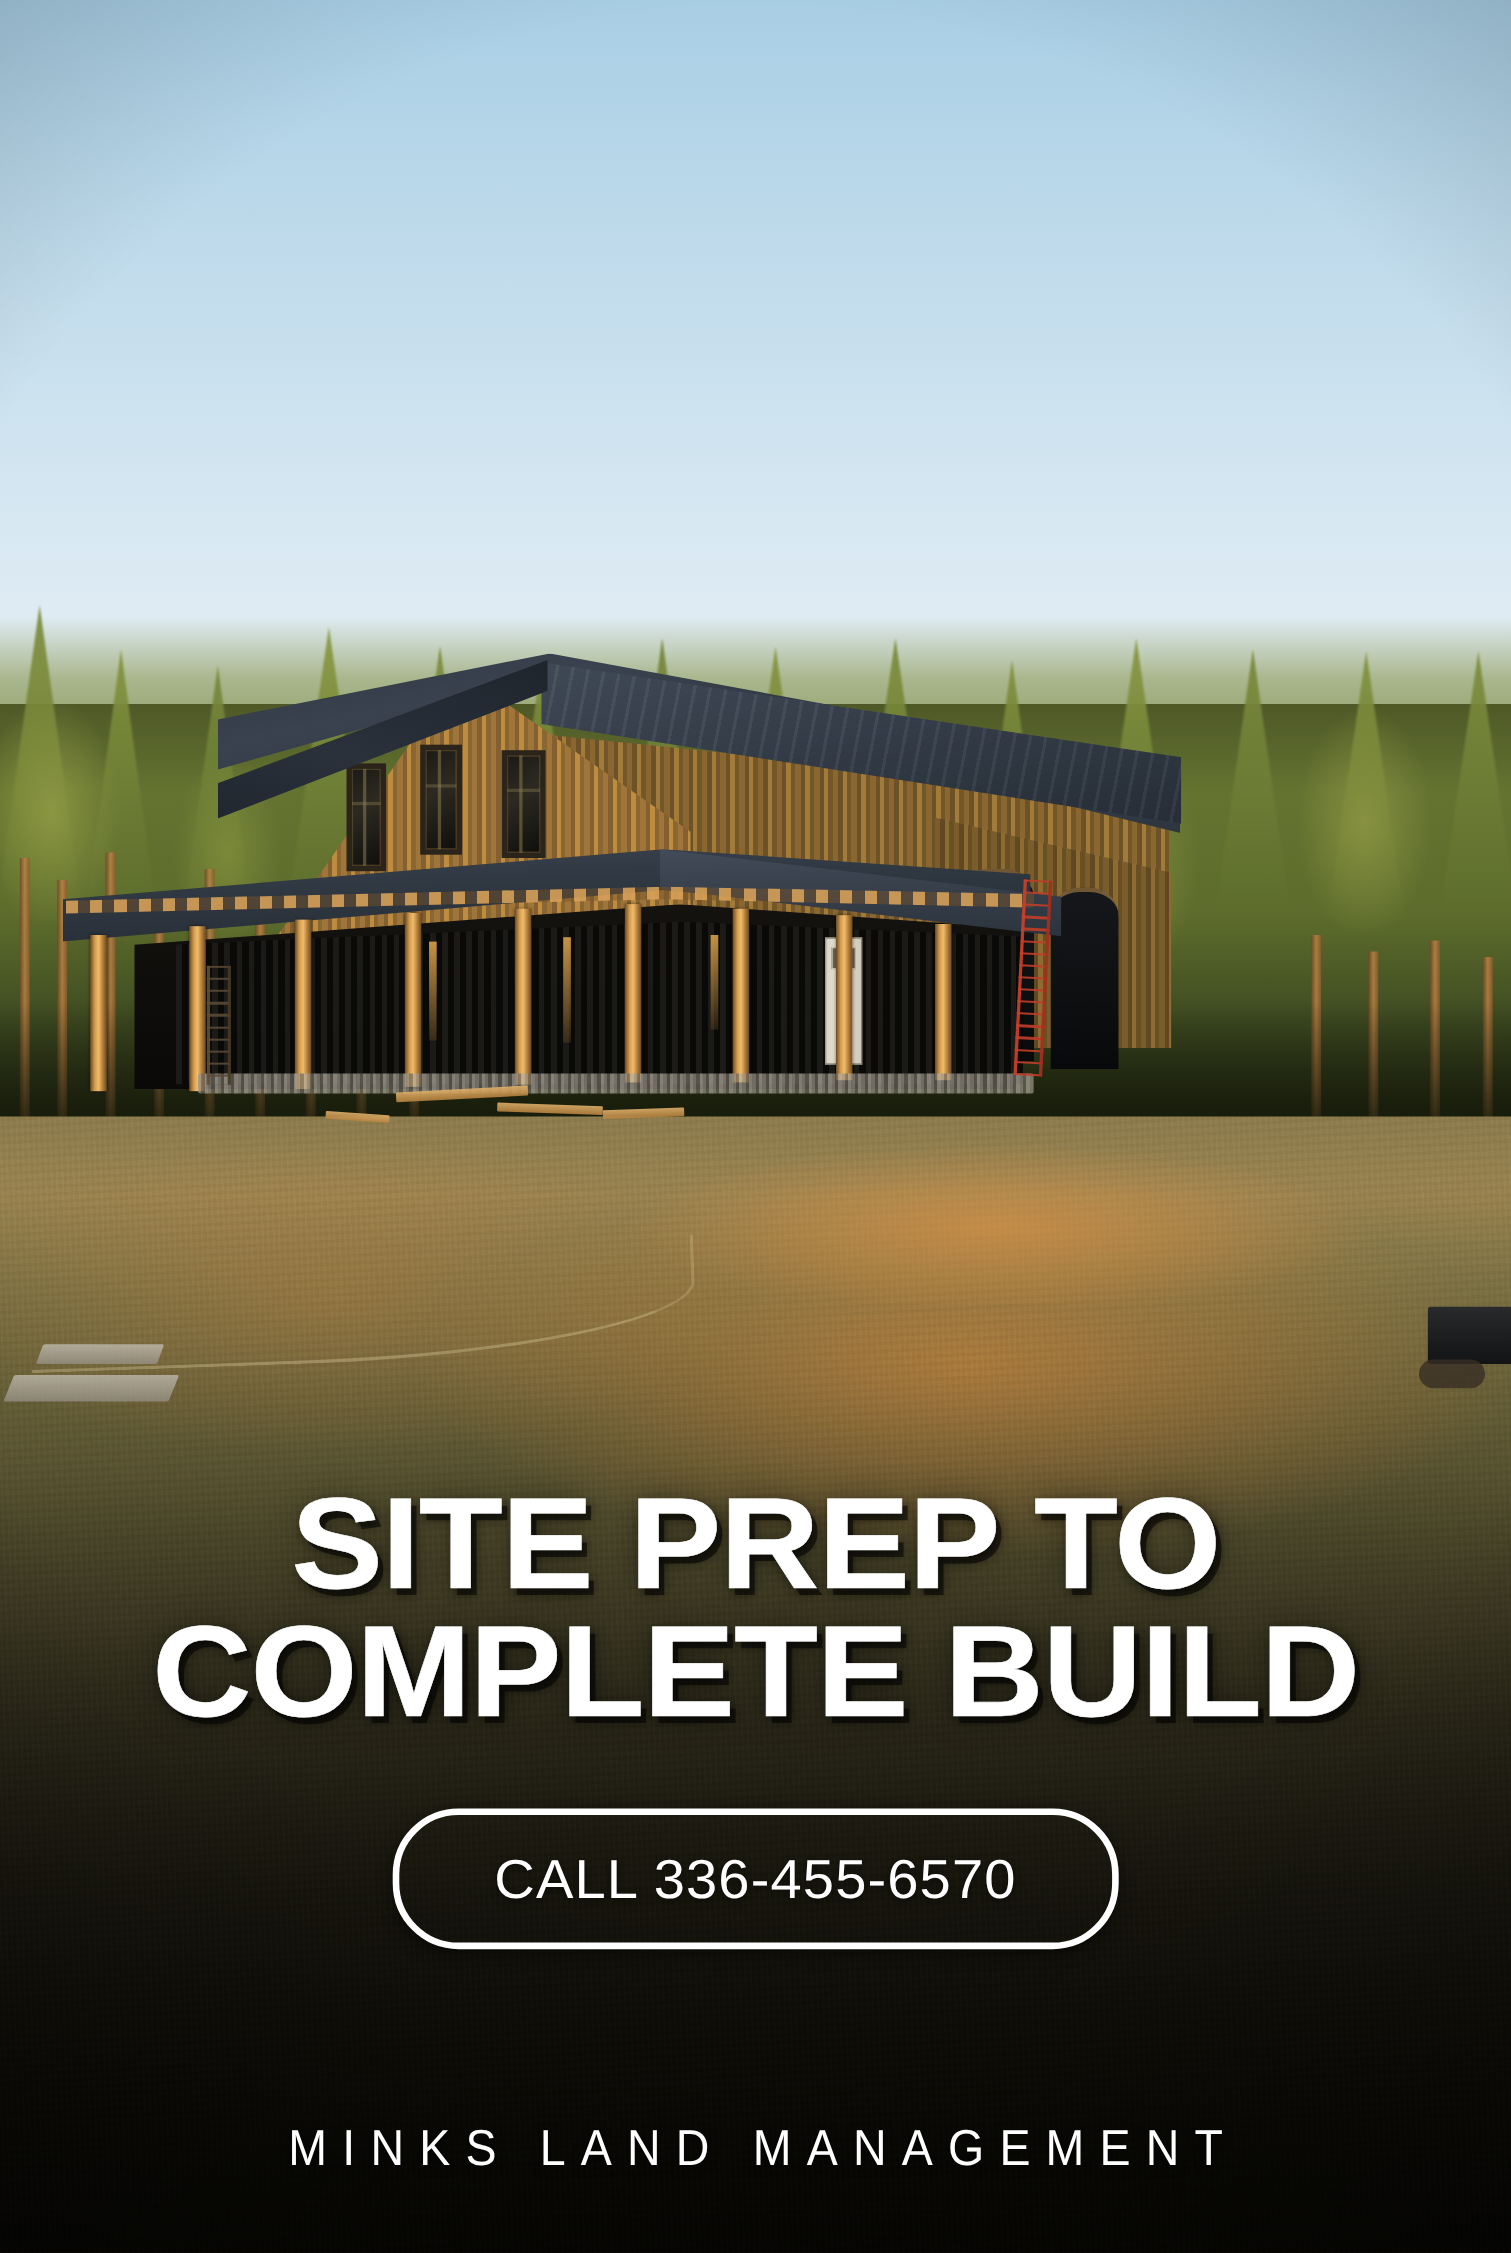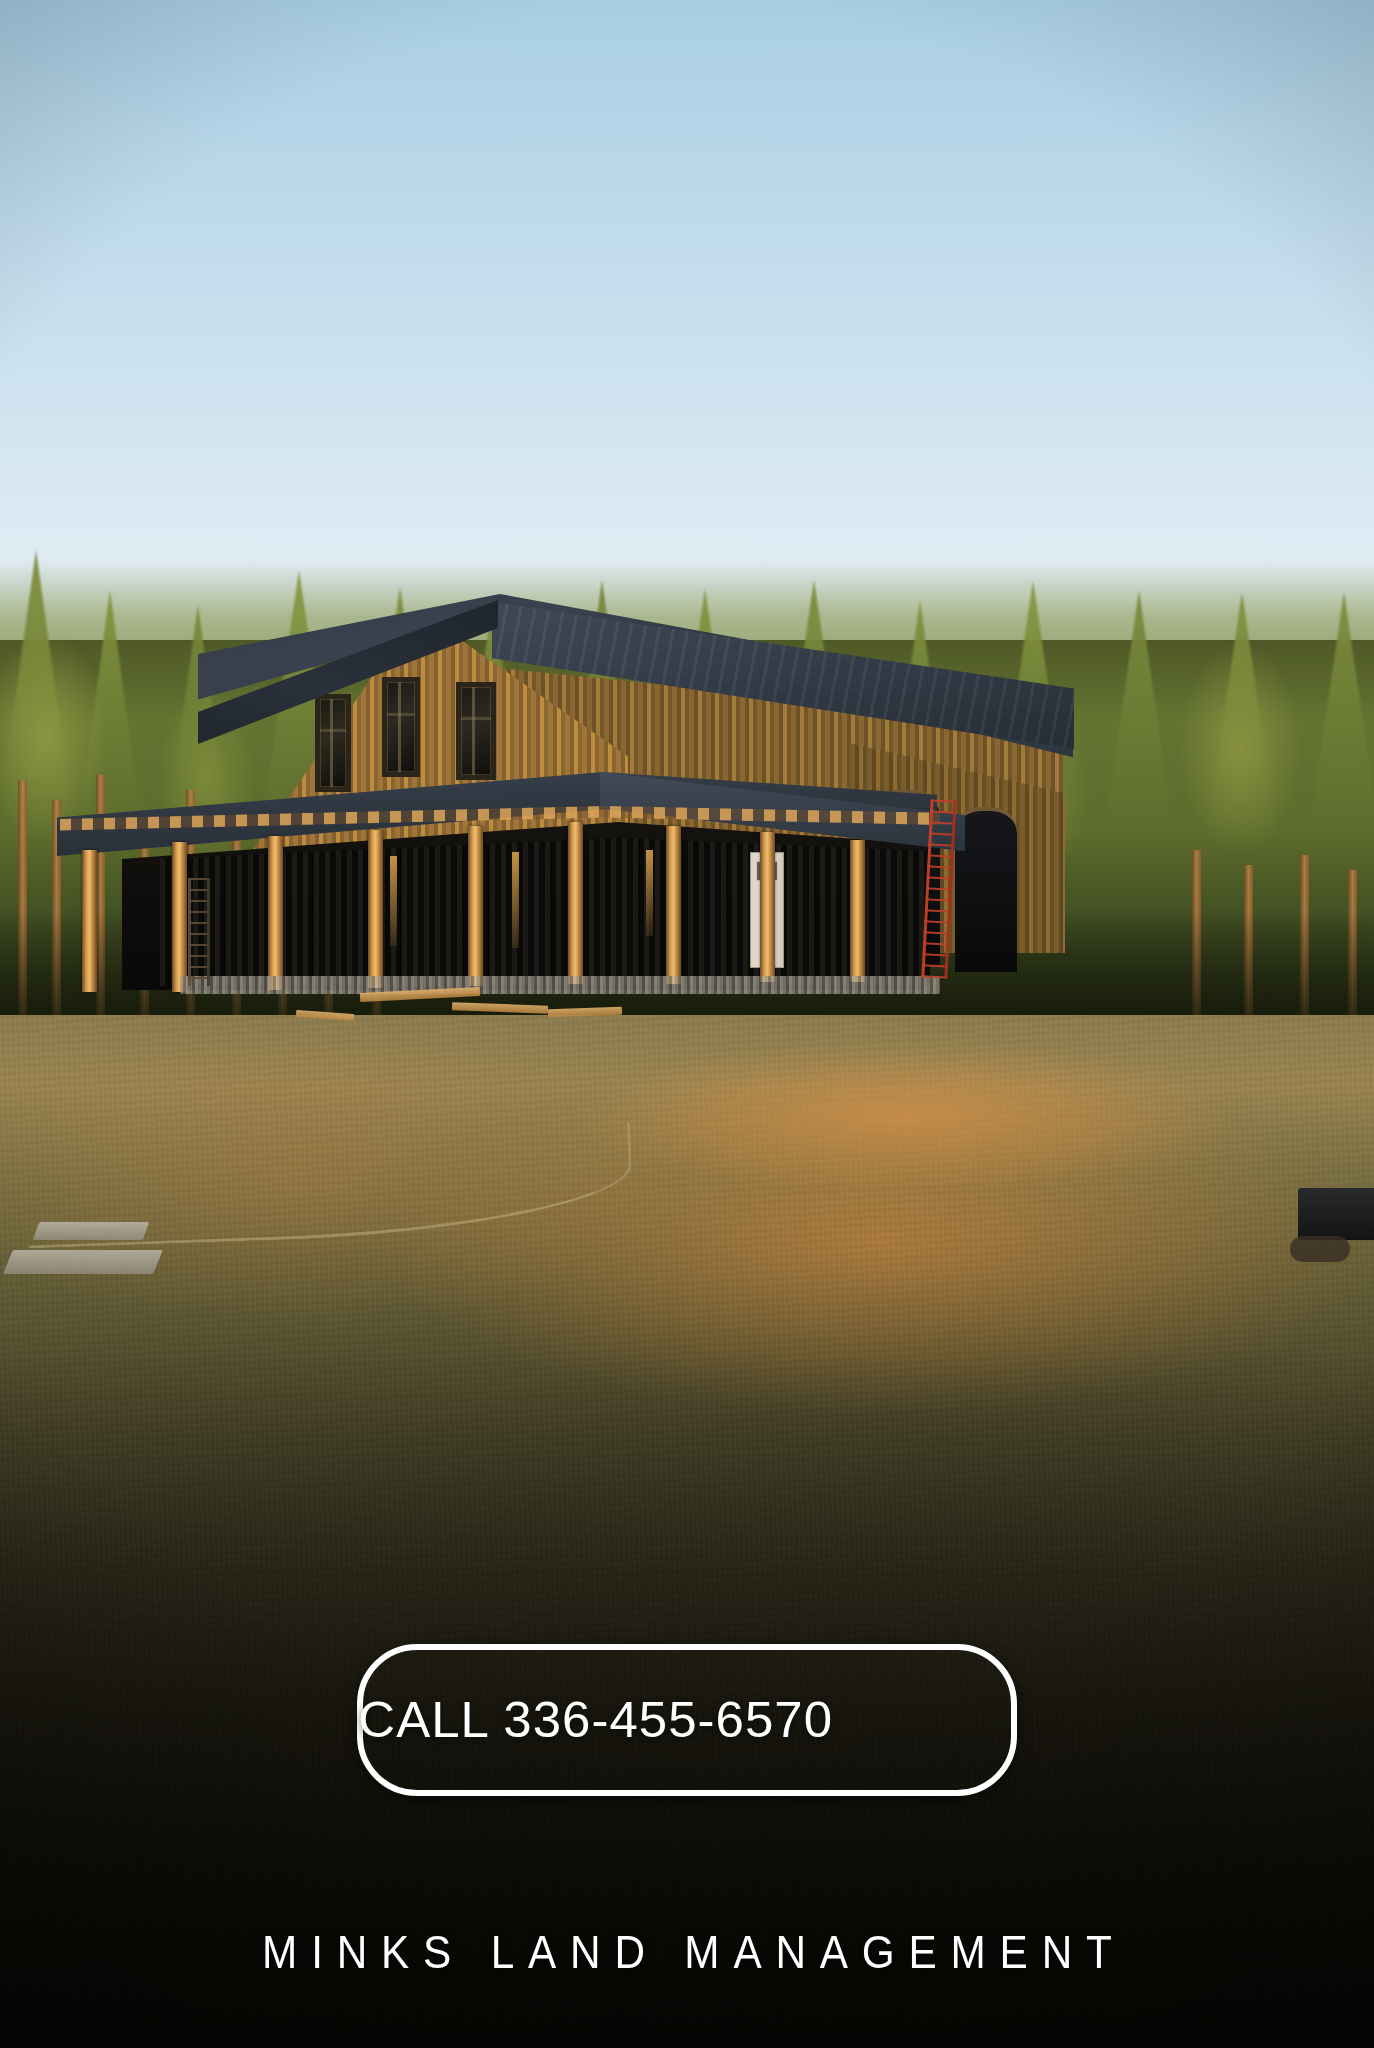--- a/index.html
+++ b/index.html
@@ -393,25 +393,26 @@
   }
   .headline .ln1 { font-size: 118px; }
   .headline .ln2 { font-size: 118px; }
 
   .cta {
     position: absolute;
     left: 50%;
     top: 1644px;
     transform: translateX(-50%);
     width: 660px;
-    height: 152px;
+    height: 128px;
     border: 6px solid #ffffff;
     border-radius: 60px;
     display: flex;
     align-items: center;
+    justify-content: center;
     box-shadow: 0 3px 14px rgba(0,0,0,.55);
     background: transparent;
     cursor: pointer;
   }
   .cta-label {
     color: #ffffff;
     font-family: "Liberation Sans Narrow", "Liberation Sans", sans-serif;
     font-weight: 400;
     font-size: 50px;
     letter-spacing: 1px;
@@ -539,20 +540,24 @@
 
   <div class="slab" style="left:8px; top:1250px; width:150px; height:24px; transform:skewX(-22deg);"></div>
   <div class="slab" style="left:36px; top:1222px; width:110px; height:18px; transform:skewX(-20deg);"></div>
   <div class="equip" style="left:1298px; top:1188px; width:78px; height:52px;"></div>
   <div class="equip" style="left:1290px; top:1236px; width:60px; height:26px; border-radius:30px; background:rgba(60,50,40,.8);"></div>
 
   <div class="vignette"></div>
 
   <div class="overlay">
 
+    <h1 class="headline">
+      <span class="ln ln1">SITE PREP TO</span>
+      <span class="ln ln2">COMPLETE BUILD</span>
+    </h1>
 
     <div class="cta">
       <span class="cta-label">CALL 336-455-6570</span>
     </div>
 
     <div class="brand">MINKS LAND MANAGEMENT</div>
 
   </div>
 </div>
 

